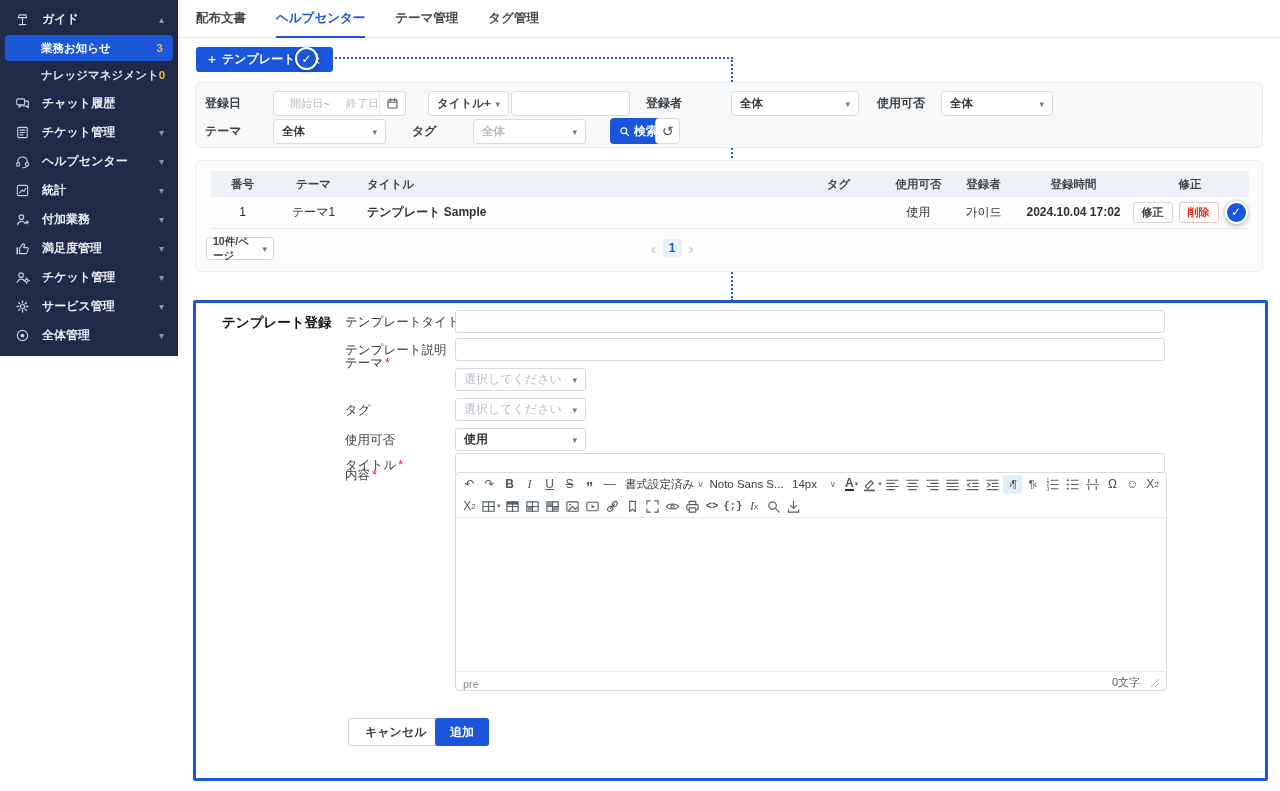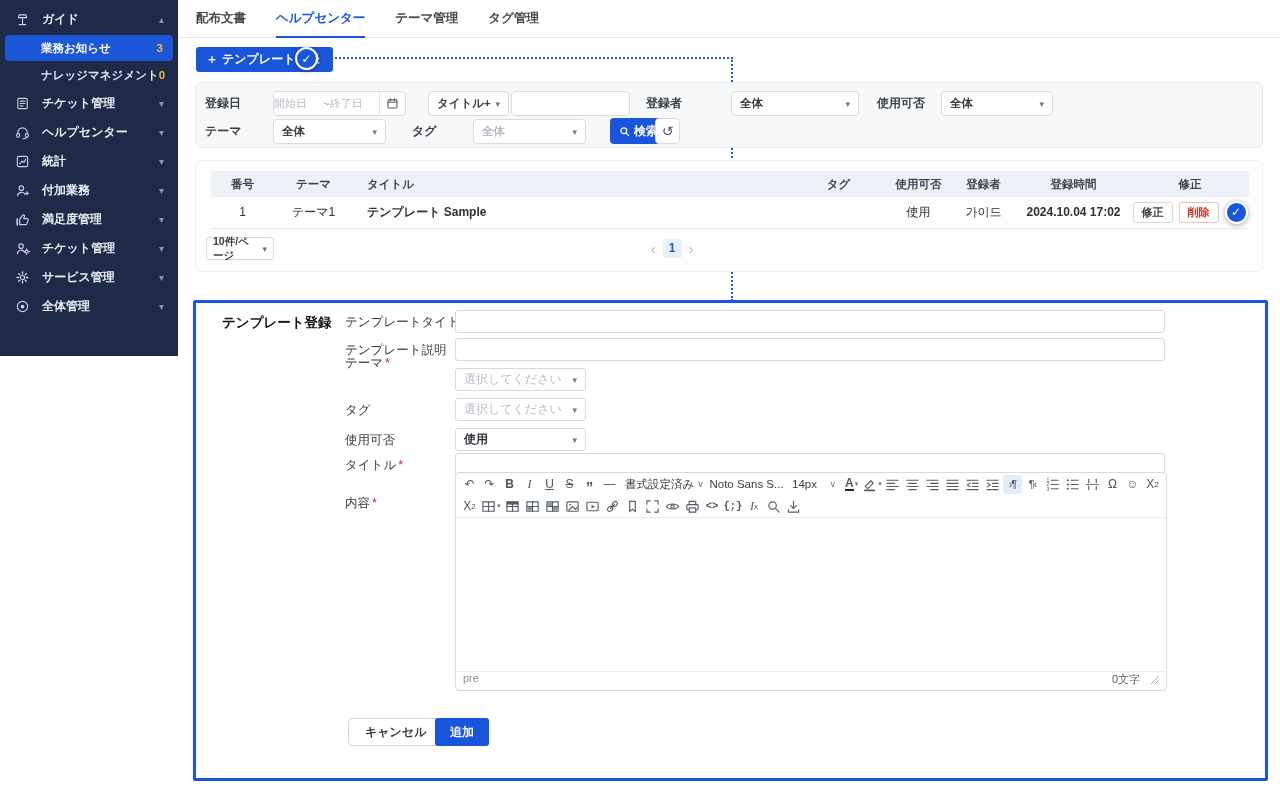--- a/index.html
+++ b/index.html
@@ -36,21 +36,21 @@
   .dotted-v{position:absolute;left:553px;top:57px;height:244px;border-left:2px dotted #2457d6}
 
   
   .filter-panel{position:absolute;left:17px;top:82px;width:1068px;height:66px;background:#f7f8fa;
     border:1px solid #e8eaee;border-radius:6px}
   .f-label{position:absolute;height:24px;line-height:24px;font-weight:700;font-size:12px;color:#3c4043;white-space:nowrap}
   .fl-regdate{left:9px;top:8px}.fl-registrant{left:450px;top:8px}.fl-avail{left:681px;top:8px}
   .fl-theme{left:9px;top:36px}.fl-tag{left:216px;top:36px}
   .f-daterange{position:absolute;left:77px;top:8px;width:133px;height:25px;background:#fff;border:1px solid #d8dce1;
     border-radius:4px;display:flex;align-items:center;overflow:hidden}
-  .f-daterange .ph{flex:1;text-align:left;color:#b7bdc7;font-size:11px;white-space:nowrap}
+  .f-daterange .ph{flex:1;text-align:right;color:#b7bdc7;font-size:11px;white-space:nowrap}
   .f-daterange .tilde{color:#9aa0a6;font-size:11px}
   .cal-btn{width:26px;height:100%;border-left:1px solid #e2e5e9;display:inline-flex;align-items:center;justify-content:center}
   .f-select{position:absolute;height:25px;background:#fff;border:1px solid #d8dce1;border-radius:4px;
     display:flex;align-items:center;justify-content:space-between;padding:0 8px;font-size:11.5px;font-weight:700;color:#3c4043;cursor:pointer}
   .f-select .sel-txt{white-space:nowrap;overflow:hidden}
   .chev{color:#6f7680;font-size:9px;margin-left:4px}
   .ph-select .sel-txt{color:#b7bdc7}
   .f-type{left:232px;top:8px;width:81px}
   .f-keyword{position:absolute;left:315px;top:8px;width:119px;height:25px;background:#fff;border:1px solid #d8dce1;border-radius:4px;outline:none;padding:0 8px;font-size:12px}
   .f-registrant{left:535px;top:8px;width:128px}
@@ -102,21 +102,21 @@
   .tb-btn.active{background:#e2edfa}
   .tb-btn sub{font-size:8px}.tb-btn sup{font-size:8px}
   .fc{font-weight:700;border-bottom:2px solid #23262a;line-height:12px}
   .mini{font-size:7px;color:#6f7680;margin-left:1px}
   .ptxt{font-size:11px;letter-spacing:-1px}
   .code{font-family:"Liberation Mono","DejaVu Sans Mono",monospace;font-size:10.5px;font-weight:700}
   .tb-select{display:inline-flex;align-items:center;justify-content:space-between;height:19px;padding:0 5px;
     font-size:11.5px;color:#3c4043;cursor:pointer;white-space:nowrap;overflow:hidden}
   .tb-chev{color:#6f7680;font-size:9px;margin-left:3px}
   .ed-body{flex:1;border-top:1px solid #ececec;background:#fff}
-  .ed-status{height:19px;border-top:1px solid #ececec;display:flex;justify-content:space-between;align-items:flex-start;padding:0 7px;font-size:11px;color:#8a9097}
+  .ed-status{height:19px;border-top:1px solid #ececec;display:flex;justify-content:space-between;align-items:flex-end;padding:0 7px;font-size:11px;color:#8a9097}
   .ed-count{display:flex;align-items:center;gap:11px;color:#555b61}
 
   .btn-cancel{position:absolute;left:152px;top:415px;height:28px;padding:0 16px;background:#fff;
     border:1px solid #d3d7dc;border-radius:3px;font-weight:700;font-size:12px;color:#3c4043}
   .btn-submit{position:absolute;left:239px;top:415px;height:28px;padding:0 15px;background:#1a56db;
     color:#fff;border-radius:3px;font-weight:700;font-size:12px}
 </style>
 </head>
 <body>
 
@@ -134,20 +134,30 @@
         <span class="s-label">ガイド</span>
         <span class="s-chev">▴</span>
       </div>
       <div class="s-sub active">
         <span>業務お知らせ</span>
         <span class="s-badge">3</span>
       </div>
       <div class="s-sub">
         <span>ナレッジマネジメント</span>
         <span class="s-badge">0</span>
+      </div>
+      <div class="s-item">
+        <span class="s-icon">
+          <svg width="15" height="15" viewBox="0 0 16 16" fill="none" stroke="#c9d1e3" stroke-width="1.2" stroke-linecap="round" stroke-linejoin="round">
+            <rect x="1.8" y="3" width="8.5" height="6.5" rx="1.5"></rect>
+            <path d="M4.5,9.5 V12 L7.2,9.5"></path>
+            <path d="M11,5.5 H14.2 V12.5 L11.8,10.6 H8.5"></path>
+          </svg>
+        </span>
+        <span class="s-label">チャット履歴</span>
       </div>
       <div class="s-item">
         <span class="s-icon">
           <svg width="15" height="15" viewBox="0 0 16 16" fill="none" stroke="#c9d1e3" stroke-width="1.2" stroke-linecap="round" stroke-linejoin="round">
             <rect x="3" y="2.5" width="10" height="11" rx="1"></rect>
             <line x1="5.5" y1="5.5" x2="10.5" y2="5.5"></line>
             <line x1="5.5" y1="8" x2="10.5" y2="8"></line>
             <line x1="5.5" y1="10.5" x2="8.5" y2="10.5"></line>
           </svg>
         </span>
@@ -375,21 +385,21 @@
 
       <span class="m-label" style="top:129px">使用可否</span>
       <div class="m-select" style="top:125px">
         <span class="sel-txt" style="font-weight:700">使用</span>
         <span class="chev">▾</span>
       </div>
 
       <span class="m-label" style="top:154px"><span>タイトル</span><span class="req">*</span></span>
       <input class="m-input" style="top: 150px;">
 
-      <span class="m-label" style="top:192px"><span>内容</span><span class="req">*</span></span>
+      <span class="m-label" style="top:164px"><span>内容</span><span class="req">*</span></span>
 
       <div class="editor">
         <div class="tb-row" id="tb-row1">
             <button class="tb-btn">
               <span class="tb-ic" style="display:inline-flex;align-items:center">↶</span>
             </button>
             <button class="tb-btn">
               <span class="tb-ic" style="display:inline-flex;align-items:center">↷</span>
             </button>
             <button class="tb-btn">

